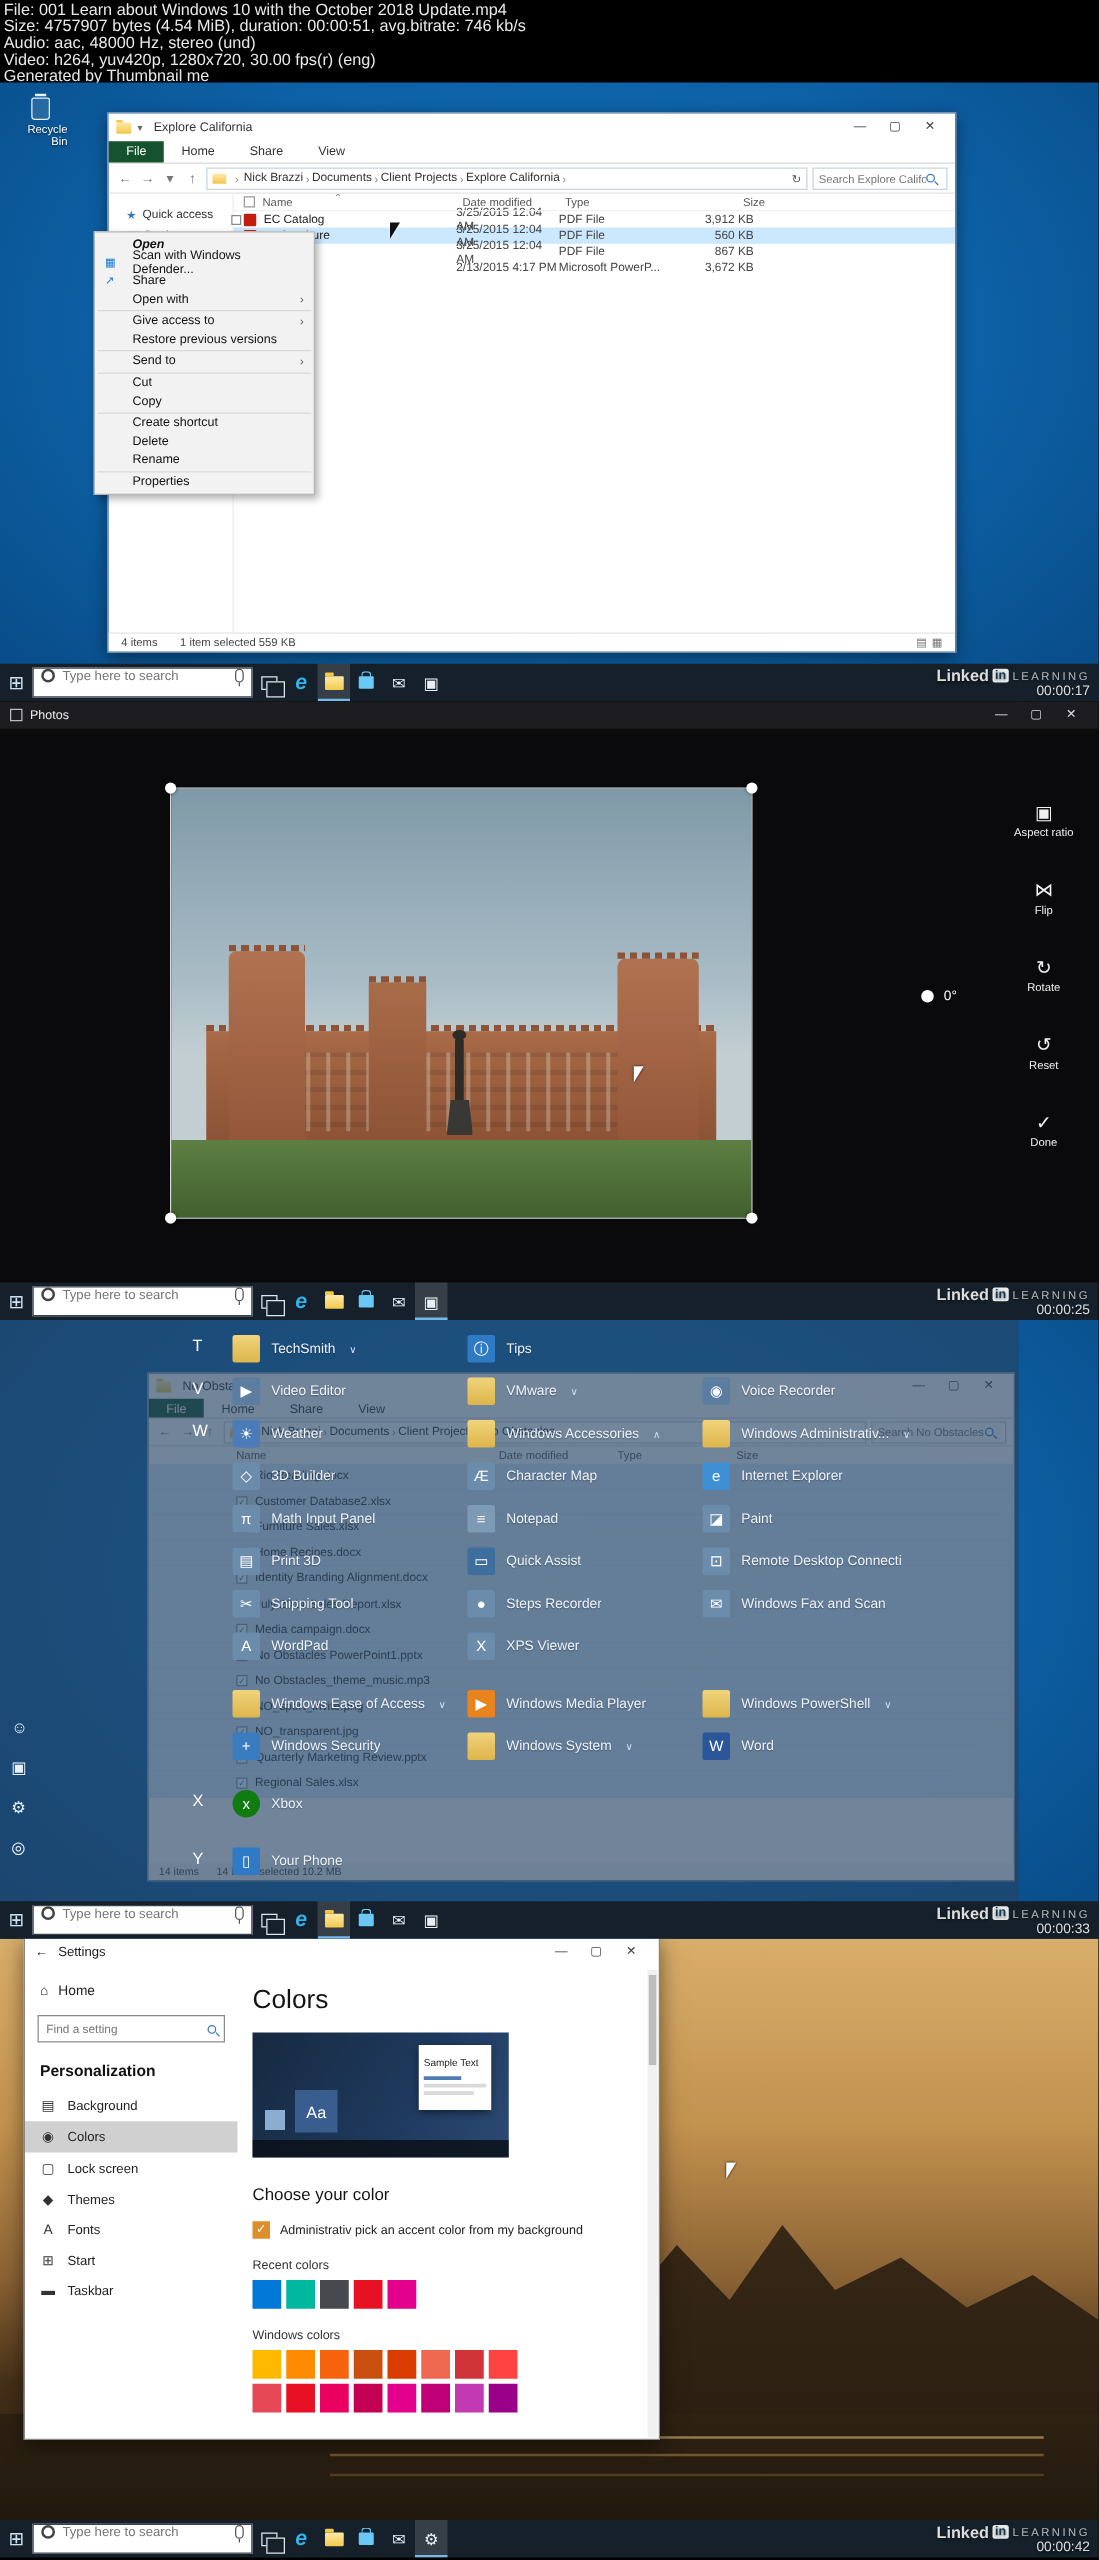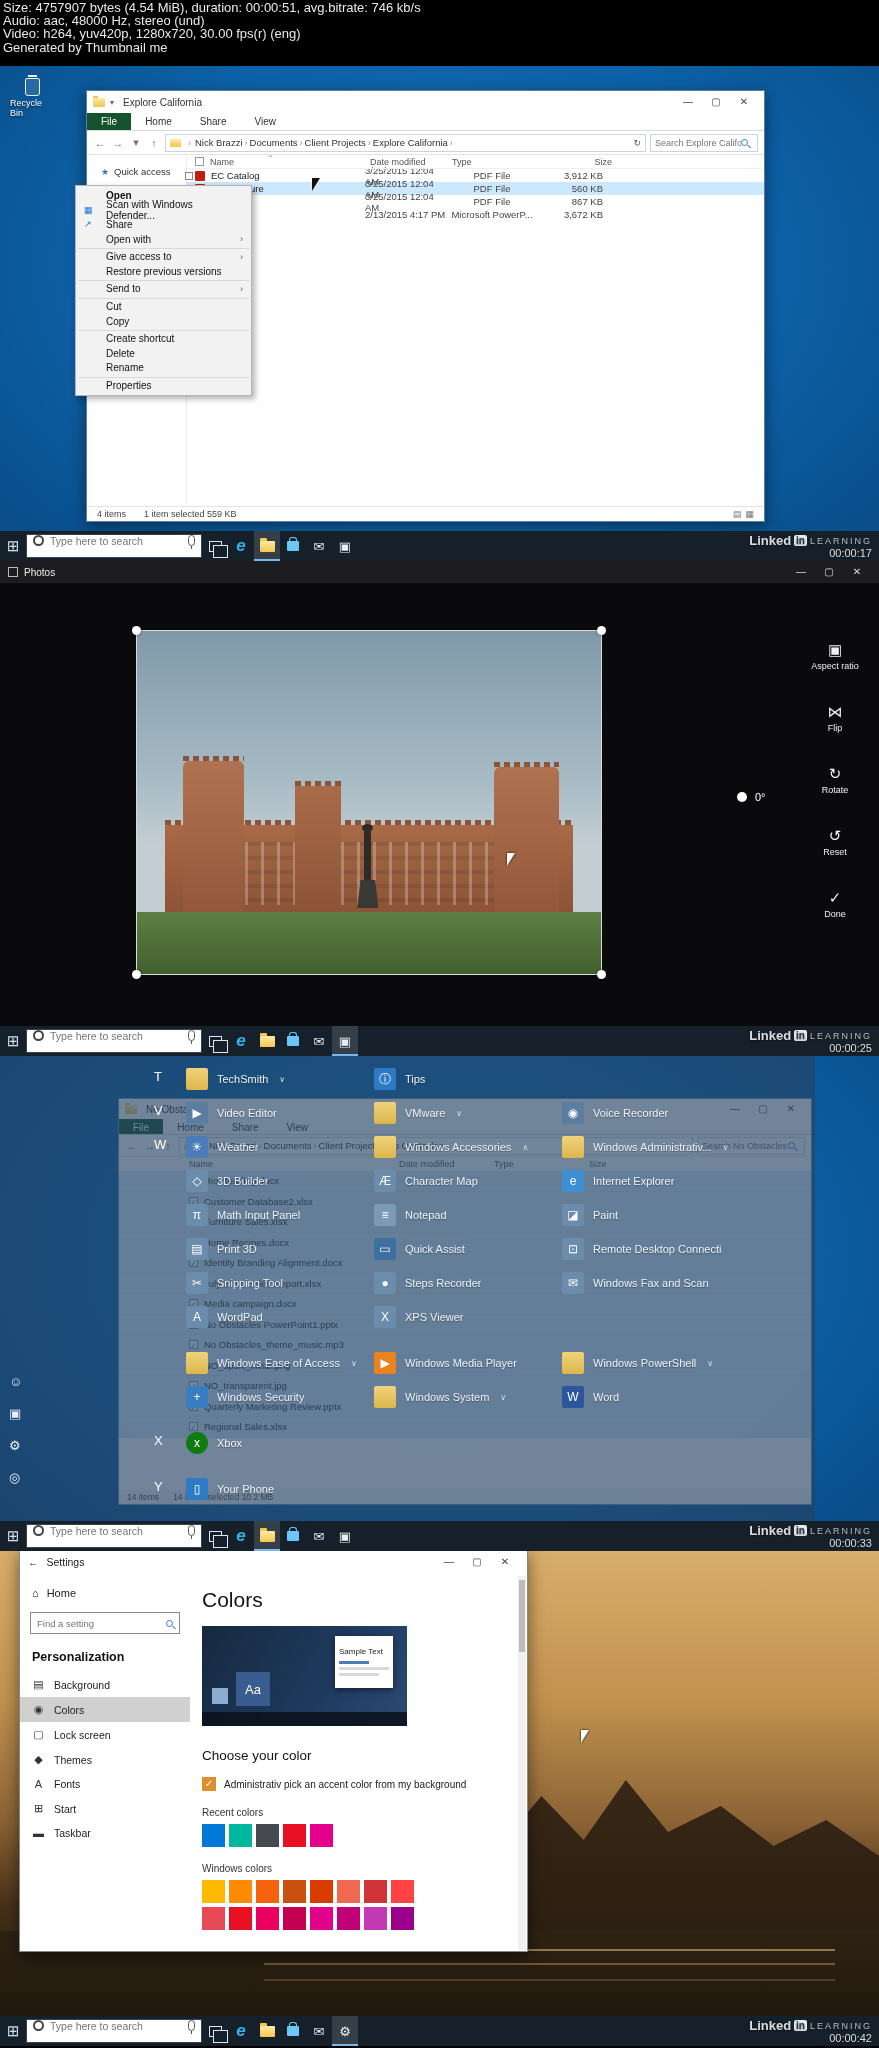--- a/index.html
+++ b/index.html
@@ -73,35 +73,35 @@
   .pin { margin-left:auto; color:#888; font-size:8px; }
   .elist { position:absolute; left:100px; right:0; top:0; bottom:0; }
   .ehead { display:flex; align-items:center; height:14px; color:#555; font-size:9px; border-bottom:1px solid #f0f0f0; position:relative; }
   .ehead .cbox { width:9px; height:9px; border:1px solid #999; margin-left:8px; margin-right:6px; }
   .ehead .h-name { width:160px; } .ehead .h-date { width:82px; } .ehead .h-type { width:90px; } .ehead .h-size { width:70px; text-align:right; }
   .sortcar { position:absolute; left:80px; top:-1px; color:#888; font-size:8px; }
   .erow { display:flex; align-items:center; height:13px; font-size:9.5px; color:#222; }
   .erow.selected { background:#cce8ff; }
   .erow .ficon { width:10px; height:10px; border-radius:1px; margin:0 6px 0 8px; flex:none; }
   .erow .rchk { position:absolute; margin-left:-2px; width:8px; height:8px; background:#fff; border:1px solid #888; font-size:7px; line-height:8px; color:#2b6cb3; }
-  .erow .c-name { width:154px; white-space:nowrap; overflow:hidden; } .erow .c-date { width:82px; color:#444; } .erow .c-type { width:90px; color:#444;text-align:center; } .erow .c-size { width:70px; text-align:right; color:#444; padding-right:4px; }
+  .erow .c-name { width:154px; white-space:nowrap; overflow:hidden; } .erow .c-date { width:82px; color:#444; } .erow .c-type { width:90px; color:#444; } .erow .c-size { width:70px; text-align:right; color:#444; padding-right:4px; }
   .estatus { position:absolute; left:0; right:0; bottom:0; height:15px; border-top:1px solid #e4e4e4; display:flex; align-items:center; gap:18px; padding:0 10px; font-size:9px; color:#444; background:#fff; }
   .eviews { margin-left:auto; display:flex; gap:4px; color:#777; font-size:9px; }
 
   
   .cmenu { position:absolute; left:75px; top:119px; width:177px; background:#f2f2f2; border:1px solid #b5b5b5; box-shadow:3px 3px 6px rgba(0,0,0,.3); padding:2px 0; z-index:20; }
   .mi { position:relative; height:14.6px; display:flex; align-items:center; font-size:10px; color:#111; padding-left:30px; padding-right:8px; }
-  .mi.bold { font-weight:bold; }
+  .mi.bold { font-weight:bold;font-style:italic; }
   .mi .micon { position:absolute; left:8px; font-size:9px; color:#1a7ad4; }
   .mi .mchev { margin-left:auto; color:#555; font-size:9px; }
   .mi.sep { height:3px; padding:0; }
   .mi.sep:after { content:""; display:block; width:calc(100% - 4px); margin:1px auto 0; border-top:1px solid #d9d9d9; }
 
   
-  .rbin { position:absolute; left:10px; top:12px; width:44px; text-align:left; color:#fff; }
+  .rbin { position:absolute; left:10px; top:12px; width:44px; text-align:right; color:#fff; }
   .rbin .bin { width:15px; height:18px; margin:0 auto 2px; border:1.5px solid #e9f2fa; border-radius:2px 2px 3px 3px; position:relative; background:rgba(255,255,255,.12); }
   .rbin .bin:before { content:""; position:absolute; top:-4px; left:2px; right:2px; height:2px; background:#e9f2fa; }
   .rbin .lbl { font-size:9px; text-shadow:0 1px 2px rgba(0,0,0,.7); }
 
   .cursor { position:absolute; width:0; height:0; z-index:70; }
   .cursor.black { border-left:8px solid #111; border-bottom:13px solid transparent; filter:drop-shadow(0 0 1px #fff); }
   .cursor.white { border-left:8px solid #fff; border-bottom:13px solid transparent; filter:drop-shadow(0 0 1px #000); }
 
   
   .ptitle { position:absolute; left:0; top:0; right:0; height:22px; background:#1d1d21; display:flex; align-items:center; padding:0 8px; gap:6px; color:#eee; font-size:10px; z-index:5; }
@@ -198,20 +198,21 @@
   .spal { display:grid; grid-template-columns:repeat(8,23px); gap:4px; margin-top:6px; }
   .sscroll { position:absolute; right:1px; top:26px; bottom:1px; width:8px; background:#f0f0f0; }
   .sscroll .thumb { position:absolute; top:4px; left:1px; width:6px; height:72px; background:#bdbdbd; }
 </style>
 </head>
 <body>
 
 <div class="canvas">
 
   <div class="meta">
+      <div>File: 001 Learn about Windows 10 with the October 2018 Update.mp4</div>
       <div>Size: 4757907 bytes (4.54 MiB), duration: 00:00:51, avg.bitrate: 746 kb/s</div>
       <div>Audio: aac, 48000 Hz, stereo (und)</div>
       <div>Video: h264, yuv420p, 1280x720, 30.00 fps(r) (eng)</div>
       <div>Generated by Thumbnail me</div>
     </div>
 
   <div class="frame f1">
     <div class="rbin">
       <div class="bin"></div>
       <div class="lbl">Recycle Bin</div>

